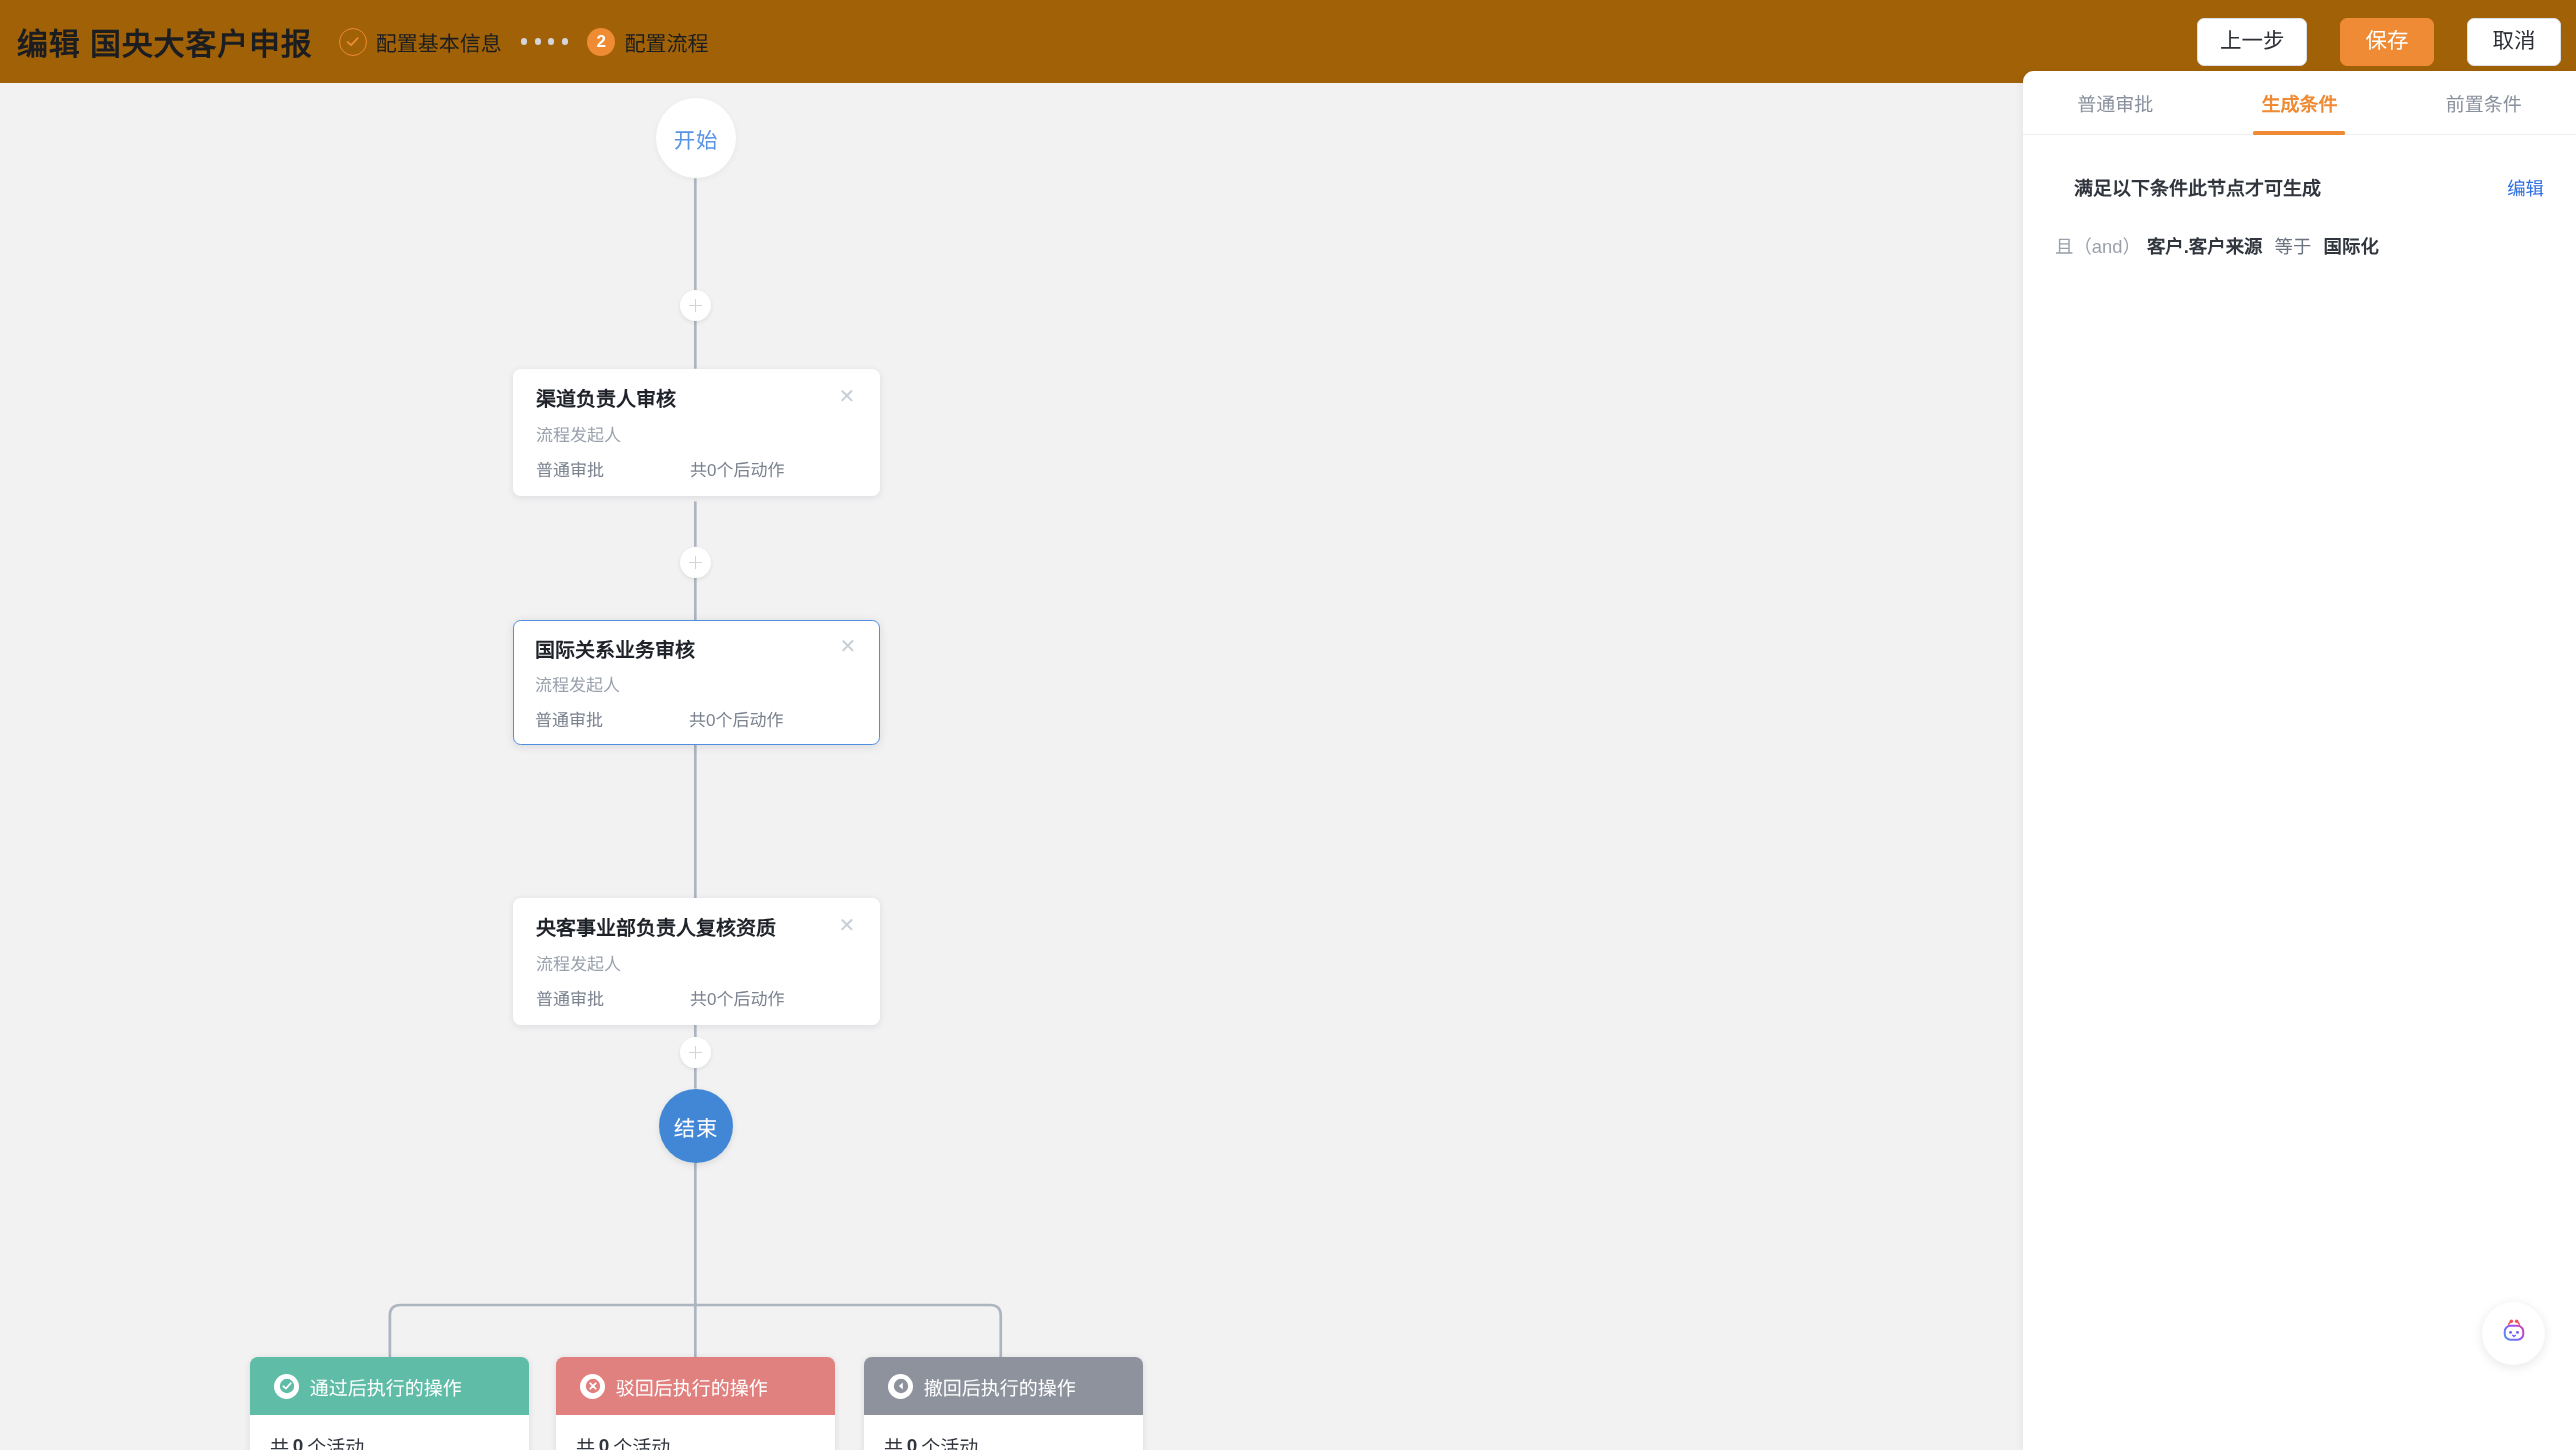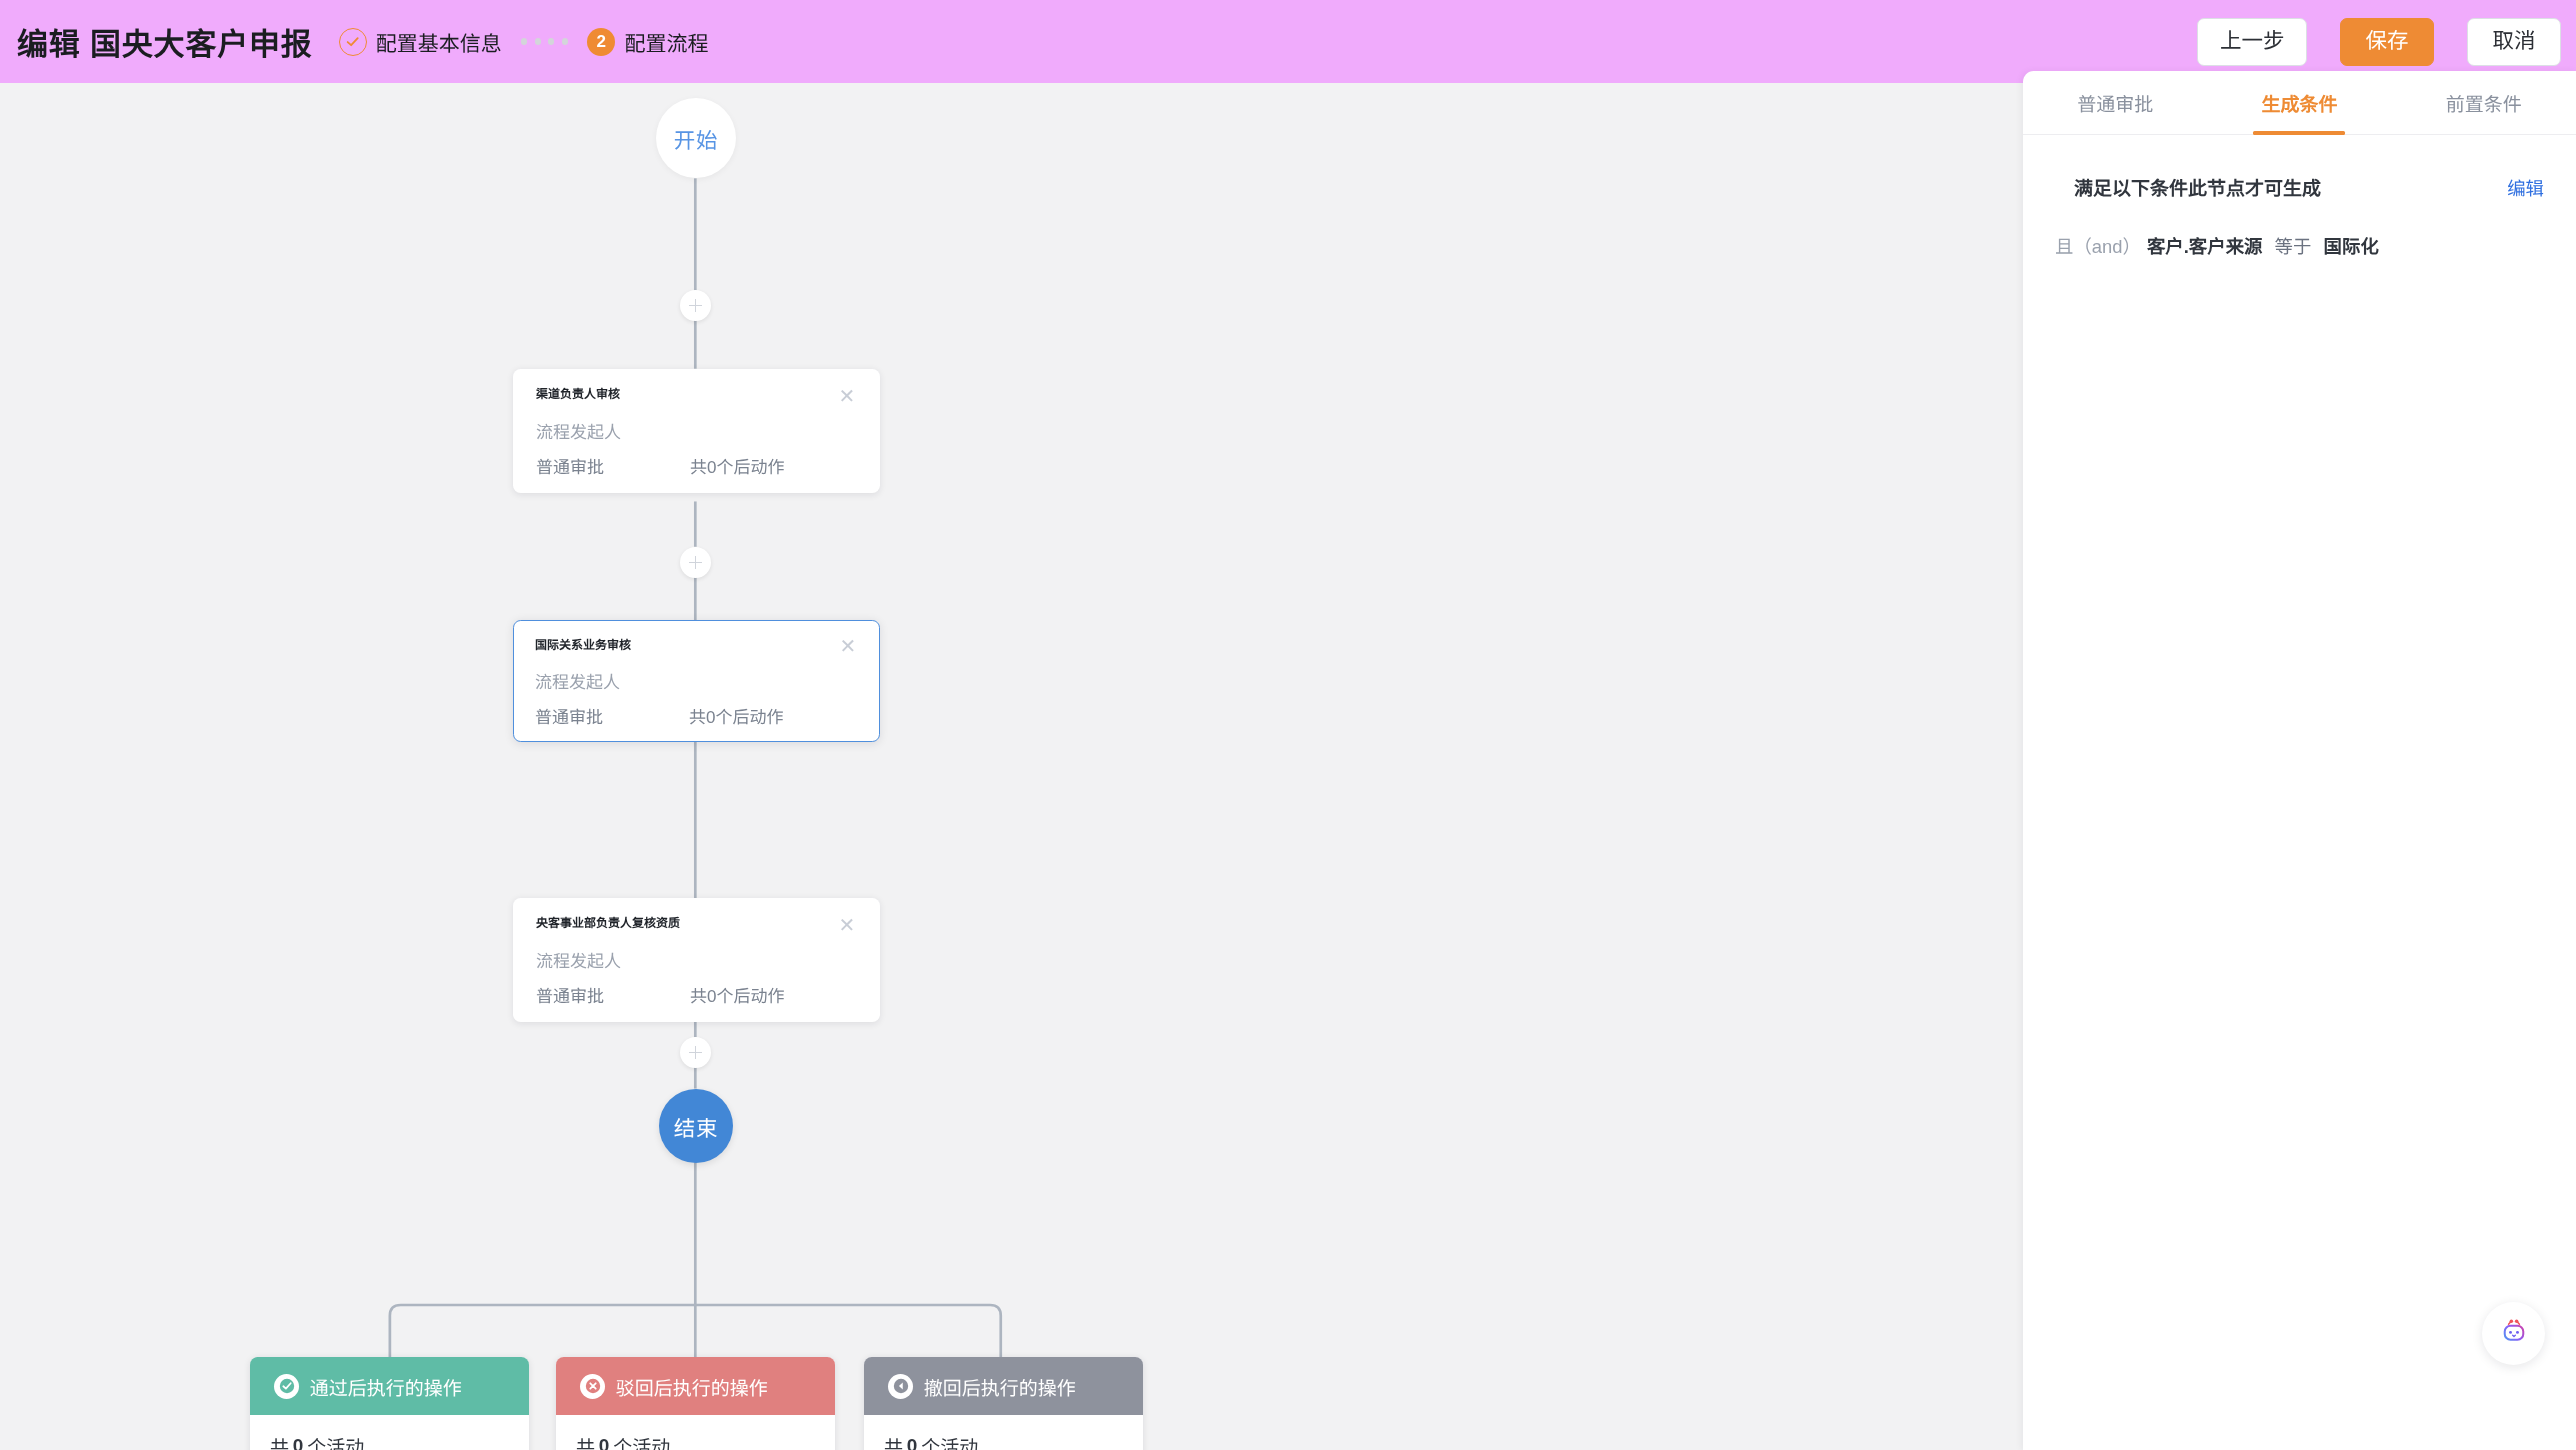--- a/index.html
+++ b/index.html
@@ -8,21 +8,21 @@
     width: 2576px; height: 1451px;
     font-family: "Liberation Sans", "DejaVu Sans", sans-serif;
     background: #f2f2f3;
     overflow: hidden;
   }
   #app { position: relative; width: 2576px; height: 1451px; }
 
   
   .header {
     position: absolute; left: 0; top: 0; width: 2576px; height: 83px;
-    background: #f0abfc;
+    background: #a16207;
     display: flex; align-items: center;
   }
   .header-left { display: flex; align-items: center; padding-left: 17px; }
   .page-title {
     font-size: 31px; font-weight: bold; color: #1b1d21;
     letter-spacing: 0.8px; white-space: nowrap;
   }
   .steps { display: flex; margin-left: 26px; }
   .step { display: flex; align-items: center; }
   .step-icon {
@@ -104,21 +104,21 @@
     padding: 18.4px 23px 17px 23px;
     cursor: pointer;
   }
   .node-card.selected {
     border: 1.9px solid #4f8fdd;
     box-shadow: 0 1.5px 9.2px rgba(17,23,41,0.10);
     padding: 16.5px 21px 15px 21px;
   }
   .nc-head { display: flex; align-items: flex-start; }
   .nc-title {
-    font-size: 12px; font-weight: bold; color: #1f2329; line-height: 1.2;
+    font-size: 20px; font-weight: bold; color: #1f2329; line-height: 1.2;
     flex: 1;
   }
   .nc-close {
     width: 20px; height: 20px; flex: none; cursor: pointer;
     color: #c8cdd6; font-size: 20px; line-height: 17px; text-align: center;
     margin-top: 0.8px;
   }
   .nc-sub {
     font-size: 17px; color: #9aa1ad; margin-top: 15.4px; line-height: 1;
   }

